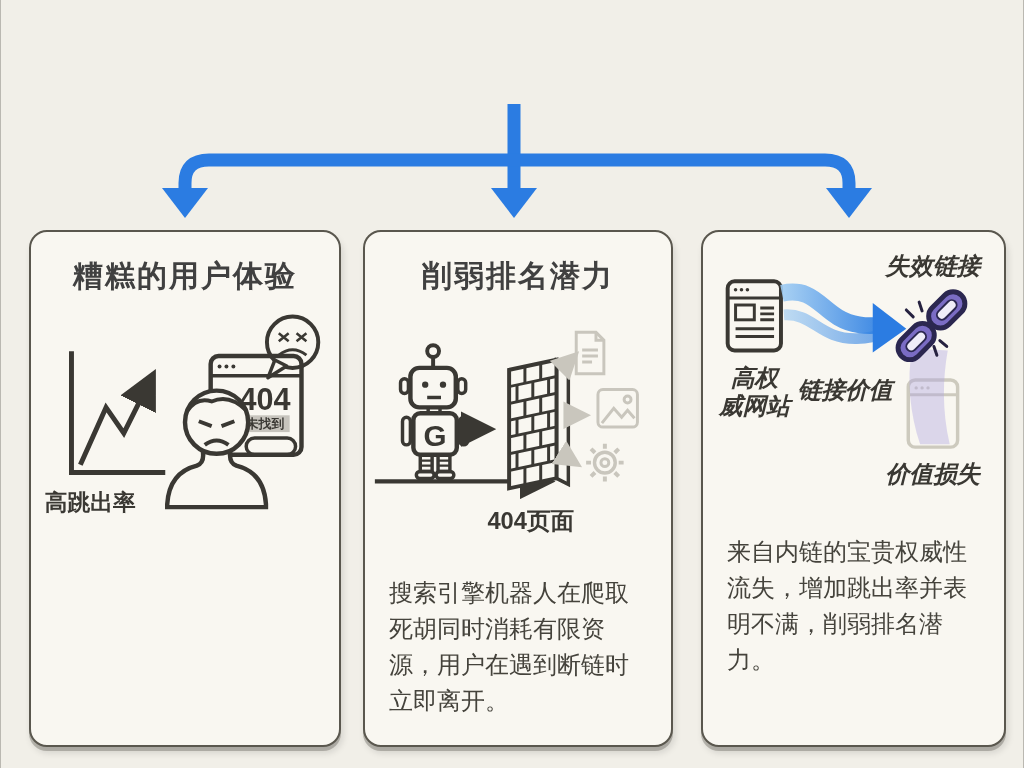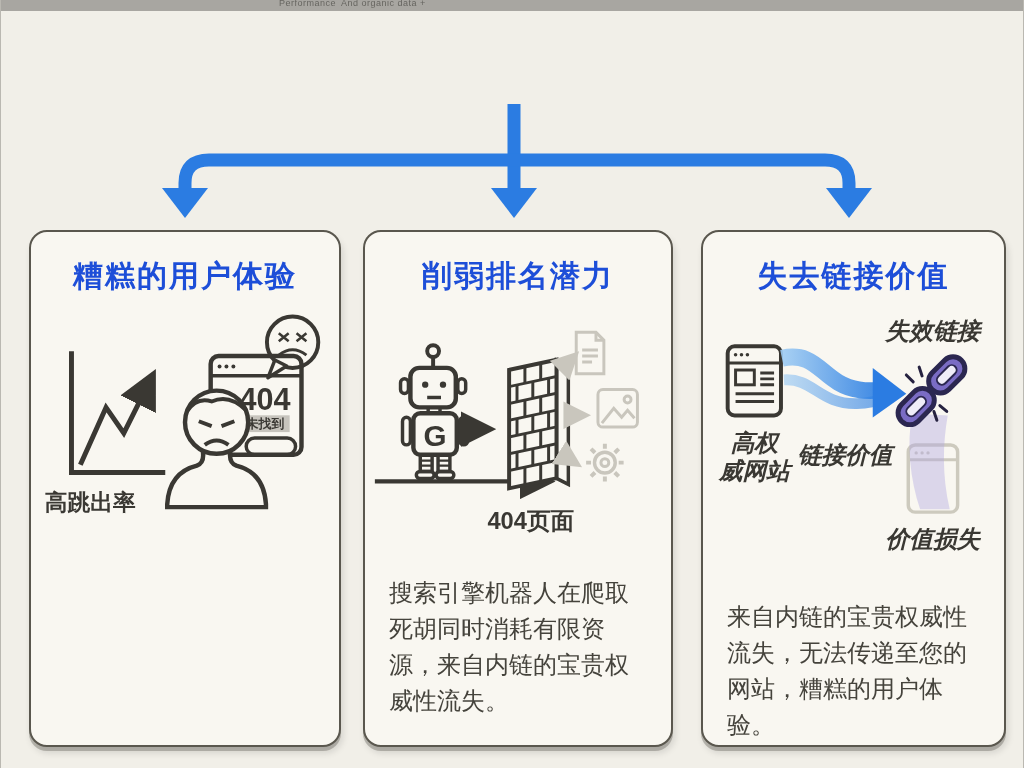--- a/index.html
+++ b/index.html
@@ -26,41 +26,37 @@
               font-size:45px;font-weight:700;color:#34332d;letter-spacing:1px;}
   .arrows{position:absolute;top:104px;left:0;}
   .card{position:absolute;top:230px;height:517px;background:var(--card-bg);
         border:2.5px solid var(--card-border);border-radius:18px;
         box-shadow:0 4px 0 rgba(90,87,78,.35),2px 6px 7px rgba(0,0,0,.12);
         display:flex;flex-direction:column;}
   .card1{left:28px;width:312px;}
   .card2{left:362px;width:310px;}
   .card3{left:700px;width:305px;}
   .card h2{margin-top:24px;text-align:center;font-size:30px;font-weight:700;
-           color:#1d4ed8;letter-spacing:2px;}
+           color:#404040;letter-spacing:2px;}
   .icon-area{position:relative;flex:none;margin-top:8px;}
   .card1 .icon-area{height:268px;}
   .card2 .icon-area{height:258px;}
   .card3 .icon-area{height:282px;font-style:italic;}
   .icon-area svg{position:absolute;inset:0;width:100%;height:100%;}
   .desc{margin:12px 24px 0;font-size:24px;line-height:36px;color:#45433c;text-align:left;}
   .ink-s{stroke:var(--ink);fill:none;}
   .ink-f{fill:var(--ink);}
   .faded-s{stroke:var(--faded);fill:none;}
   svg text{fill:var(--ink);font-family:"Liberation Sans","DejaVu Sans",sans-serif;font-weight:600;}
 </style>
 </head>
 <body>
 
 <div class="stage">
 
-  <div class="topbar">
-    <span class="t1">Performance</span>
-    <span class="t2">And organic data +</span>
-  </div>
 
 
   <svg class="arrows" width="1024" height="122" viewBox="0 0 1024 122">
     <g stroke="var(--arrow-blue)" stroke-width="13" fill="none">
       <path d="M513 0 V84"></path>
       <path d="M184 88 V79 Q184 56 208 56 H824 Q848 56 848 79 V88"></path>
     </g>
     <g fill="var(--arrow-blue)">
       <polygon points="161,84 207,84 184,114"></polygon>
       <polygon points="490,84 536,84 513,114"></polygon>
@@ -173,25 +169,24 @@
           <path class="faded-s" stroke-width="3" d="M240 118 L252 103 L260 112 L266 105 L273 113"></path>
         </g>
         <g>
           <circle class="faded-s" stroke-width="3.5" cx="243" cy="158" r="10.5"></circle>
           <circle class="faded-s" stroke-width="3" cx="243" cy="158" r="4"></circle>
           <path class="faded-s" stroke-width="4" d="M243 144 v-5 M243 172 v5 M229 158 h-5 M257 158 h5 M233 148 l-4 -4 M253 148 l4 -4 M233 168 l-4 4 M253 168 l4 4"></path>
         </g>
         <text x="168" y="225" text-anchor="middle" font-size="24">404页面</text>
       </svg>
     </div>
-    <p class="desc">搜索引擎机器人在爬取死胡同时消耗有限资源，来自内链的宝贵权威性流失。</p>
+    <p class="desc">搜索引擎机器人在爬取死胡同时消耗有限资源，用户在遇到断链时立即离开。</p>
   </div>
 
   <div class="card card3">
-    <h2>失去链接价值</h2>
     <div class="icon-area">
       <svg viewBox="0 0 305 282">
         <defs>
           <linearGradient id="flowGrad" x1="0" y1="0" x2="1" y2="0">
             <stop offset="0" stop-color="#9fccf3"></stop>
             <stop offset="1" stop-color="#2a7de2"></stop>
           </linearGradient>
         </defs>
         <text x="233" y="33" text-anchor="middle" font-size="24">失效链接</text>
 
@@ -231,16 +226,16 @@
           </g>
           <g transform="rotate(45 247 69)">
             <rect x="235" y="48" width="24" height="42" rx="12" fill="var(--chain-purple)" stroke="#2b2750" stroke-width="5"></rect>
             <rect x="242" y="57" width="10" height="24" rx="5" fill="#efedf8" stroke="#2b2750" stroke-width="2"></rect>
           </g>
           <path stroke="#262240" stroke-width="3" stroke-linecap="round" fill="none" d="M213 76 l-7 -7 M222 70 l-3 -9 M240 100 l7 6 M234 106 l3 9"></path>
         </g>
         <text x="233" y="243" text-anchor="middle" font-size="24">价值损失</text>
       </svg>
     </div>
-    <p class="desc">来自内链的宝贵权威性流失，无法传递至您的网站，糟糕的用户体验。</p>
+    <p class="desc">来自内链的宝贵权威性流失，增加跳出率并表明不满，削弱排名潜力。</p>
   </div>
 
 </div>
 
 </body></html>

